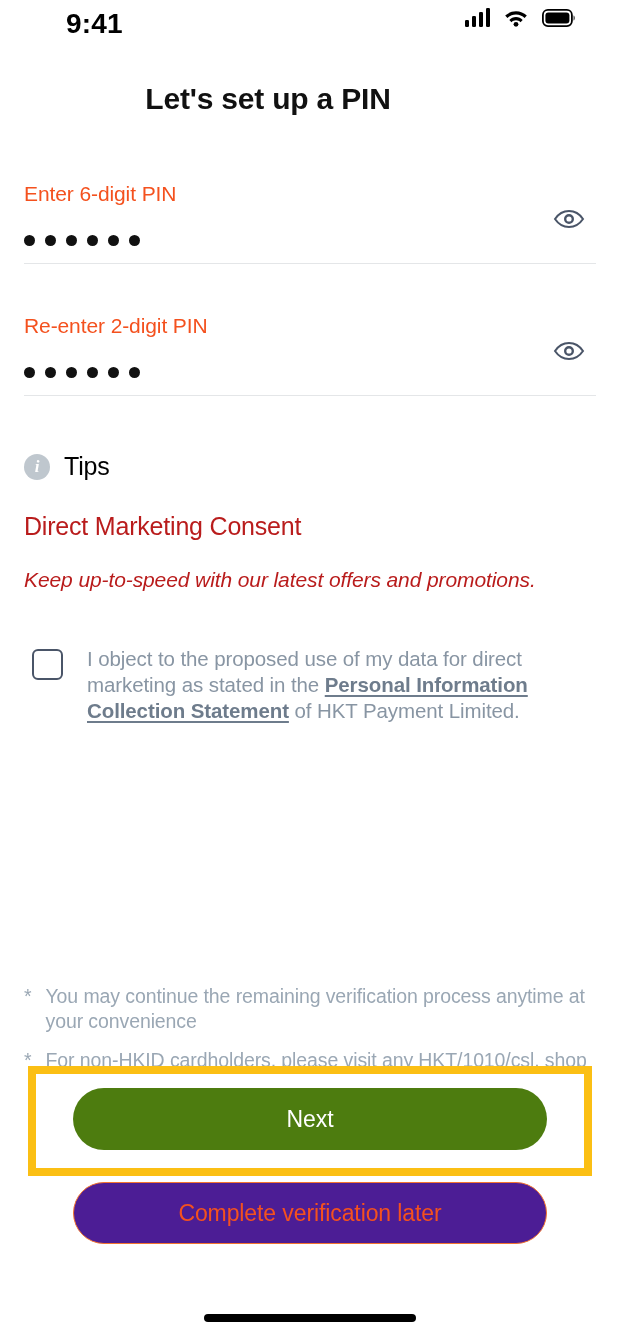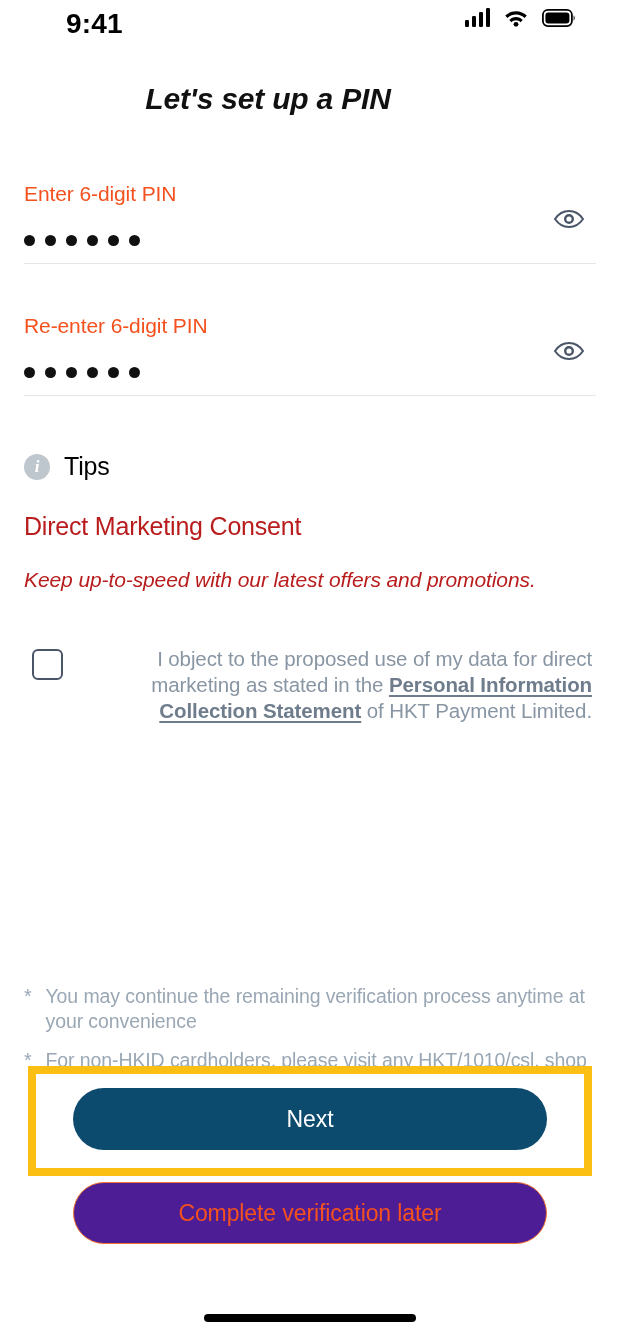--- a/index.html
+++ b/index.html
@@ -63,21 +63,20 @@
 
   
   .page-title {
     position: absolute;
     top: 82px;
     left: 0;
     width: 536px;
     text-align: center;
     font-size: 30px;
     font-weight: bold;
-    font-style: italic;
     color: #111111;
     letter-spacing: -0.2px;
   }
 
   
   .field {
     position: absolute;
     left: 24px;
     width: 572px;
   }
@@ -173,21 +172,20 @@
 
   
   .consent-row {
     position: absolute;
     left: 32px;
     top: 646px;
     width: 560px;
     display: flex;
     align-items: flex-start;
     gap: 24px;
-    text-align: right;
   }
   .checkbox {
     flex: 0 0 auto;
     width: 31px;
     height: 31px;
     border: 2px solid #4A5568;
     border-radius: 6px;
     background: #ffffff;
     margin-top: 3px;
     cursor: pointer;
@@ -233,21 +231,21 @@
     border: 8px solid #FBBF14;
     background: transparent;
     pointer-events: none;
   }
   .btn-next {
     position: absolute;
     left: 73px;
     top: 1088px;
     width: 474px;
     height: 62px;
-    background: #0c4a6e;
+    background: #4d7c0f;
     color: #ffffff;
     border: none;
     border-radius: 31px;
     font-size: 23px;
     font-family: "Liberation Sans", sans-serif;
     cursor: pointer;
     letter-spacing: -0.1px;
   }
   .btn-later {
     position: absolute;
@@ -320,21 +318,21 @@
       <button class="eye-btn" aria-label="toggle-pin-visibility">
         <svg viewBox="0 0 34 24">
           <path d="M3 12c3.6-5.4 8.2-8 14-8s10.4 2.6 14 8c-3.6 5.4-8.2 8-14 8S6.6 17.4 3 12z" fill="none" stroke="#4A5568" stroke-width="2"></path>
           <circle cx="17" cy="12" r="3.8" fill="none" stroke="#4A5568" stroke-width="2.4"></circle>
         </svg>
       </button>
     </div>
   </div>
 
   <div class="field field-2">
-    <div class="field-label">Re-enter 6-digit PIN</div>
+    <div class="field-label">Re-enter 2-digit PIN</div>
     <div class="field-row">
       <div class="pin-dots">
         <span></span>
           <span></span>
           <span></span>
           <span></span>
           <span></span>
           <span></span>
       </div>
       <button class="eye-btn" aria-label="toggle-pin-visibility">

